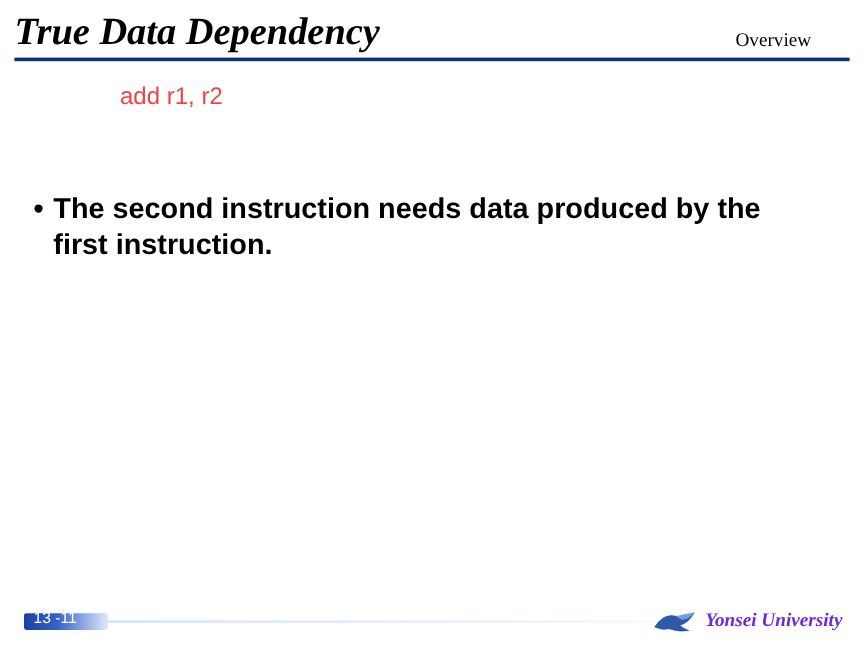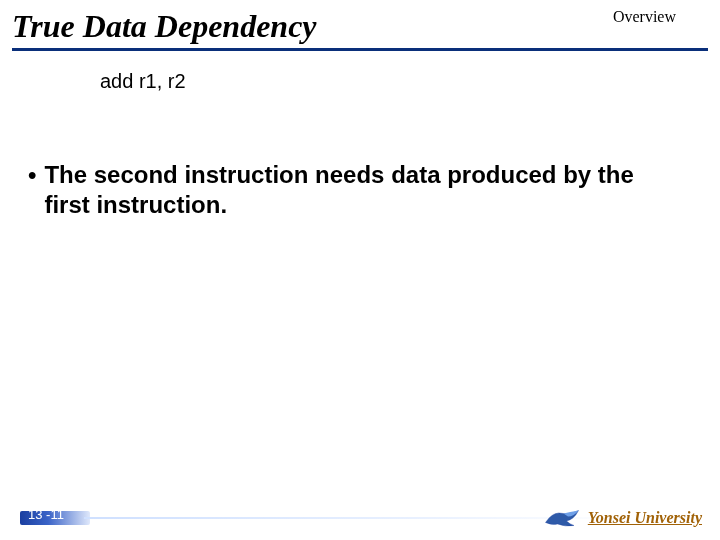--- a/index.html
+++ b/index.html
@@ -1,32 +1,32 @@
 <!DOCTYPE html>
 <html><head>
 <meta charset="utf-8">
 <style>
   * { margin: 0; padding: 0; box-sizing: border-box; }
   html, body { width: 720px; height: 540px; background: #fff; font-family: Arial, Helvetica, sans-serif; overflow: hidden; }
   .slide { position: relative; width: 720px; height: 540px; }
-  .title-row { position: absolute; top: 8px; left: 12px; right: 12px; display: flex; justify-content: space-between; }
+  .title-row { position: absolute; top: 8px; left: 12px; right: 12px; display: flex; align-items: flex-end; justify-content: space-between; }
   .title { font-family: "Times New Roman", Times, serif; font-style: italic; font-weight: 700; font-size: 32px; color: #000; }
   .section { font-family: "Times New Roman", Times, serif; font-size: 16px; color: #000; padding-bottom: 2px; margin-right: 32px; }
   .title-underline { position: absolute; top: 48px; left: 12px; right: 12px; height: 3px; background: #0a2f7a; }
-  .code-block { position: absolute; top: 68px; left: 100px; font-family: Arial, Helvetica, sans-serif; font-size: 20px; color: #000000; line-height: 1.3; }
+  .code-block { position: absolute; top: 68px; left: 100px; font-family: Arial, Helvetica, sans-serif; font-size: 20px; color: #ef4444; line-height: 1.3; }
   .bullets { position: absolute; top: 160px; left: 28px; right: 40px; }
   .bullet { display: flex; font-family: Arial, Helvetica, sans-serif; font-weight: 700; font-size: 24px; color: #000; line-height: 1.25; }
   .bullet .dot { margin-right: 8px; }
   .footer-bar { position: absolute; bottom: 8px; left: 0; right: 0; height: 28px; display: flex; align-items: center; }
   .page-num-wrap { width: 94px; height: 22px; position: relative; margin-left: 20px; text-align: right; }
   .page-num-wrap .grad { position: absolute; left: 0; top: 4px; width: 70px; height: 14px; background: linear-gradient(90deg, #1a3fa0 0%, #3a63c7 40%, #dfe8fb 100%); border-radius: 2px; }
   .page-num { position: absolute; left: 8px; top: 0; font-family: Arial, sans-serif; font-size: 13px; color: #fff; font-weight: 400; }
   .page-num-wrap .grad-line { position: absolute; left: 64px; top: 10px; right: -520px; height: 2px; background: linear-gradient(90deg, #cfe0ff 0%, #e8f0ff 60%, #fff 100%); }
   .uni { position: absolute; right: 18px; bottom: 10px; display: flex; align-items: center; gap: 8px; }
-  .uni-text { font-family: "Times New Roman", Times, serif; font-style: italic; font-weight: 700; font-size: 16px; color: #a16207; text-decoration: underline; }
+  .uni-text { font-family: "Times New Roman", Times, serif; font-style: italic; font-weight: 700; font-size: 16px; color: #6d28d9; }
   .bird { width: 36px; height: 24px; }
   .bird svg { width: 100%; height: 100%; }
 </style>
 </head>
 <body>
 
 <div class="slide">
 
   <div class="title-row">
     <div class="title">True Data Dependency</div>

